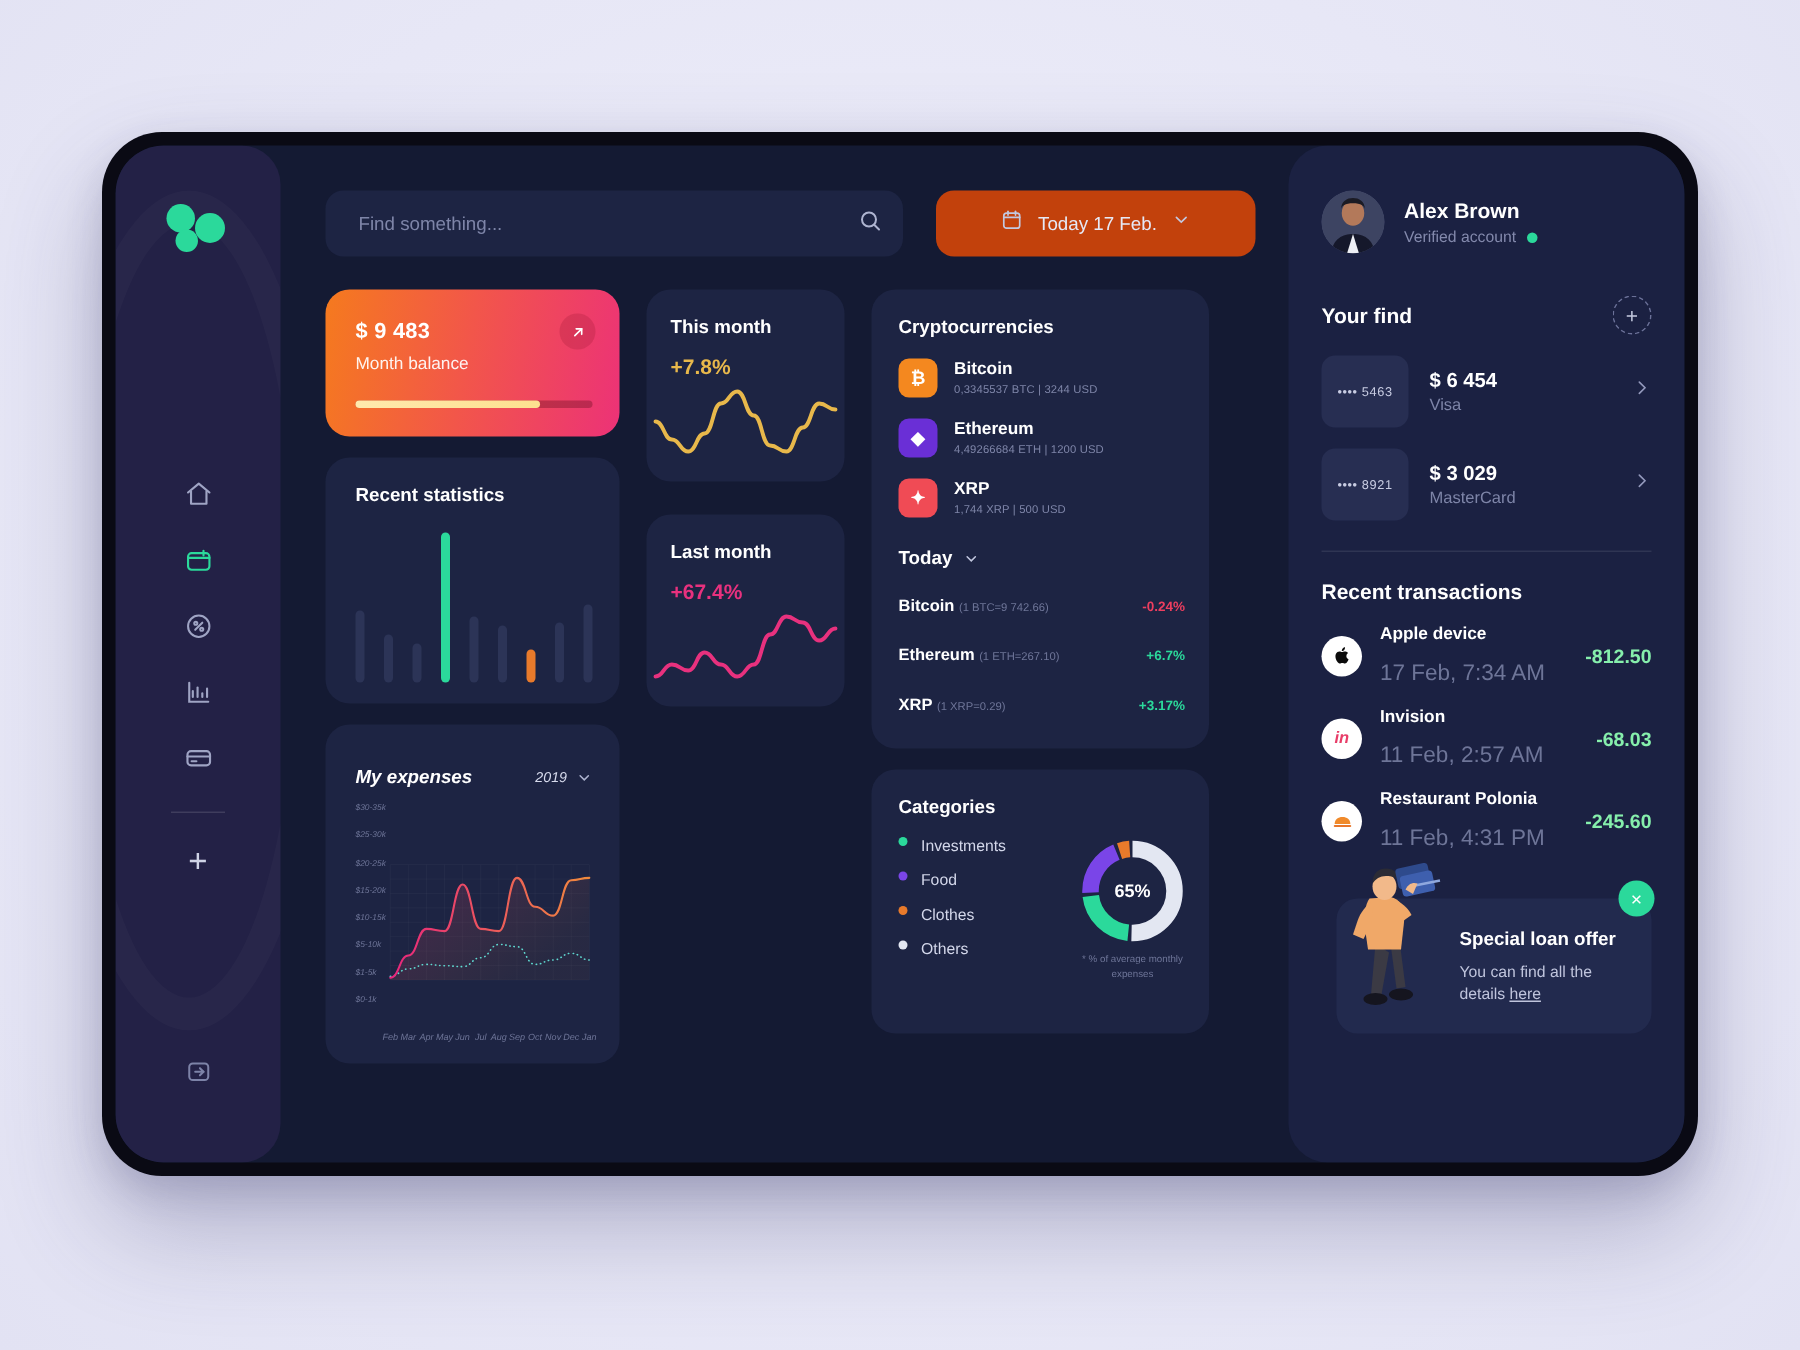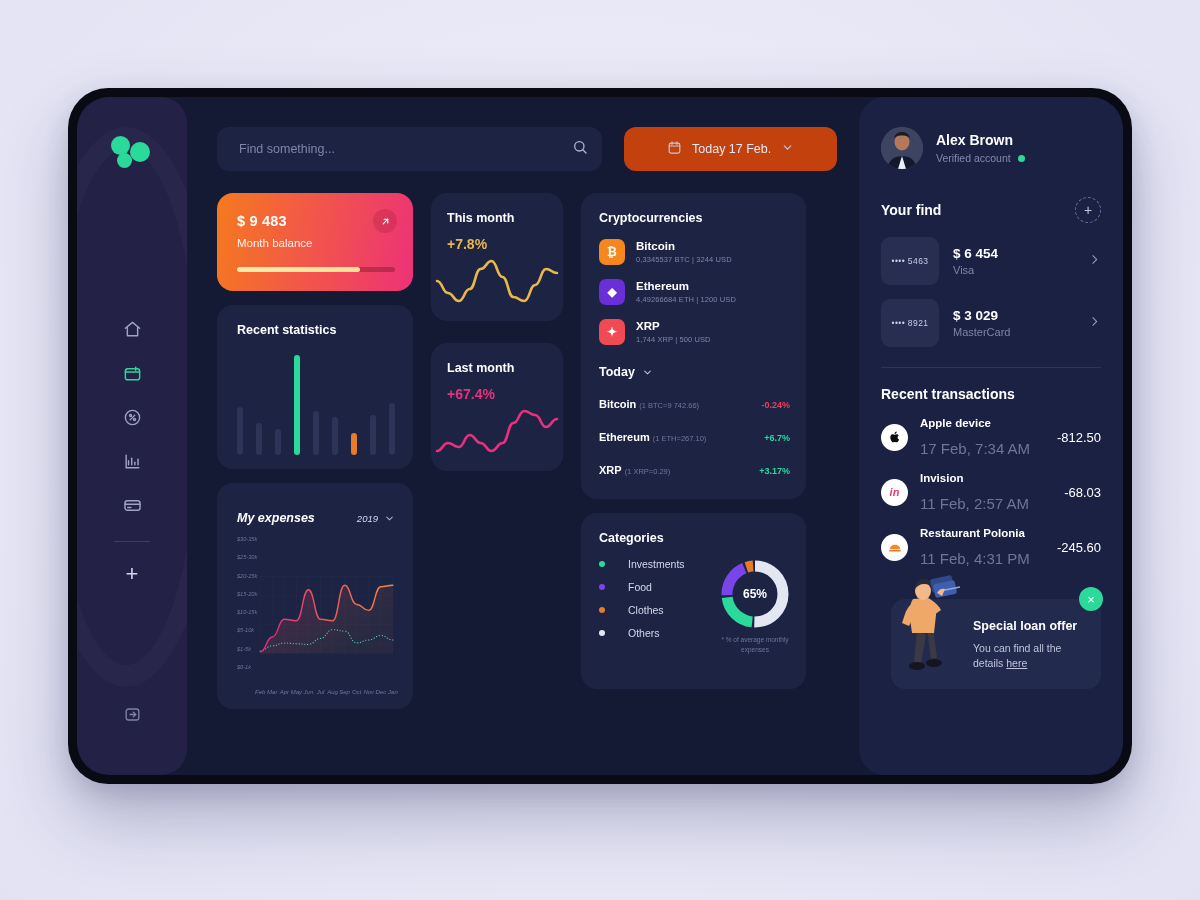--- a/index.html
+++ b/index.html
@@ -127,21 +127,21 @@
   .expenses { margin-top: 14px; height: 226px; padding: 28px 18px 0 20px; position: relative; font-style: italic; }
   .exphead { display:flex; align-items:center; justify-content:space-between; }
   .yearsel { display:flex; align-items:center; gap:6px; color:#D6DAEC; font-size:9.5px; cursor:pointer; }
   .yearsel svg * { stroke: #AEB4D0; }
   .chartarea { position: relative; margin-top: 10px; height: 166px; }
   .ylab { position:absolute; left:0; width: 42px; font-size: 5.6px; color:#6E7598; text-align:left; }
   .xlab { position:absolute; font-size: 6px; color:#6E7598; }
 
   .categories { margin-top: 14px; height: 176px; padding: 18px 16px 0 18px; position: relative; }
   .legend { margin-top: 13px; }
-  .lg { display:flex; align-items:center; gap:23px; margin-bottom: 11px; }
+  .lg { display:flex; gap:9px; margin-bottom: 11px; }
   .lg i { width: 6px; height: 6px; border-radius: 50%; display:block; }
   .lg span { color:#D3D7EA; font-size: 10.5px; }
   .donutwrap { position:absolute; right: 16px; top: 46px; width: 70px; }
   .donutnote { font-size: 6.5px; color:#6E7598; text-align:center; margin-top: 6px; line-height: 1.5; }
   .donutctr { position:absolute; left:0; top:0; width:70px; height:70px;
               display:flex; align-items:center; justify-content:center;
               color:#fff; font-size: 12px; font-weight: bold; }
 
   
   .rightp { position: absolute; right: 0; top: 0; width: 264px; height: 100%;
@@ -168,21 +168,21 @@
   .crdchev { margin-left:auto; }
   .crdchev svg * { stroke:#9399BC; }
 
   .hr { height: 1px; background: rgba(255,255,255,.09); margin: 20px 0 0; }
 
   .txrow { display:flex; align-items:center; gap: 12px; margin-top: 15px; }
   .txico { width: 27px; height: 27px; border-radius:50%; background:#fff; flex:0 0 27px;
            display:flex; align-items:center; justify-content:center; }
   .txname { color:#fff; font-size: 11.5px; font-weight: bold; }
   .txtime { color:#6E7598; font-size: 15px; margin-top: 11px; }
-  .txamt  { margin-left:auto; color:#ffffff; font-size: 13px; font-weight: normal; text-align: center; }
+  .txamt  { margin-left:auto; color:#86efac; font-size: 13px; font-weight: bold; text-align: center; }
 
   .promo { position: relative; margin-top: 20px; height: 106px; }
   .promobox { position:absolute; left: 10px; top: 12px; right: 0; height: 90px;
               background: #222A4E; border-radius: 14px; padding: 20px 16px 0 82px; }
   .promottl { color:#fff; font-size: 12.5px; font-weight: bold; }
   .promosub { color:#BFC4DC; font-size: 10.5px; margin-top: 8px; line-height: 1.45; }
   .promosub u { cursor:pointer; }
   .promoclose { position:absolute; right: -2px; top: 0; width: 24px; height: 24px; border-radius:50%;
                 background:#2BD99B; display:flex; align-items:center; justify-content:center;
                 color:#fff; font-size: 13px; cursor:pointer; z-index: 3; }

